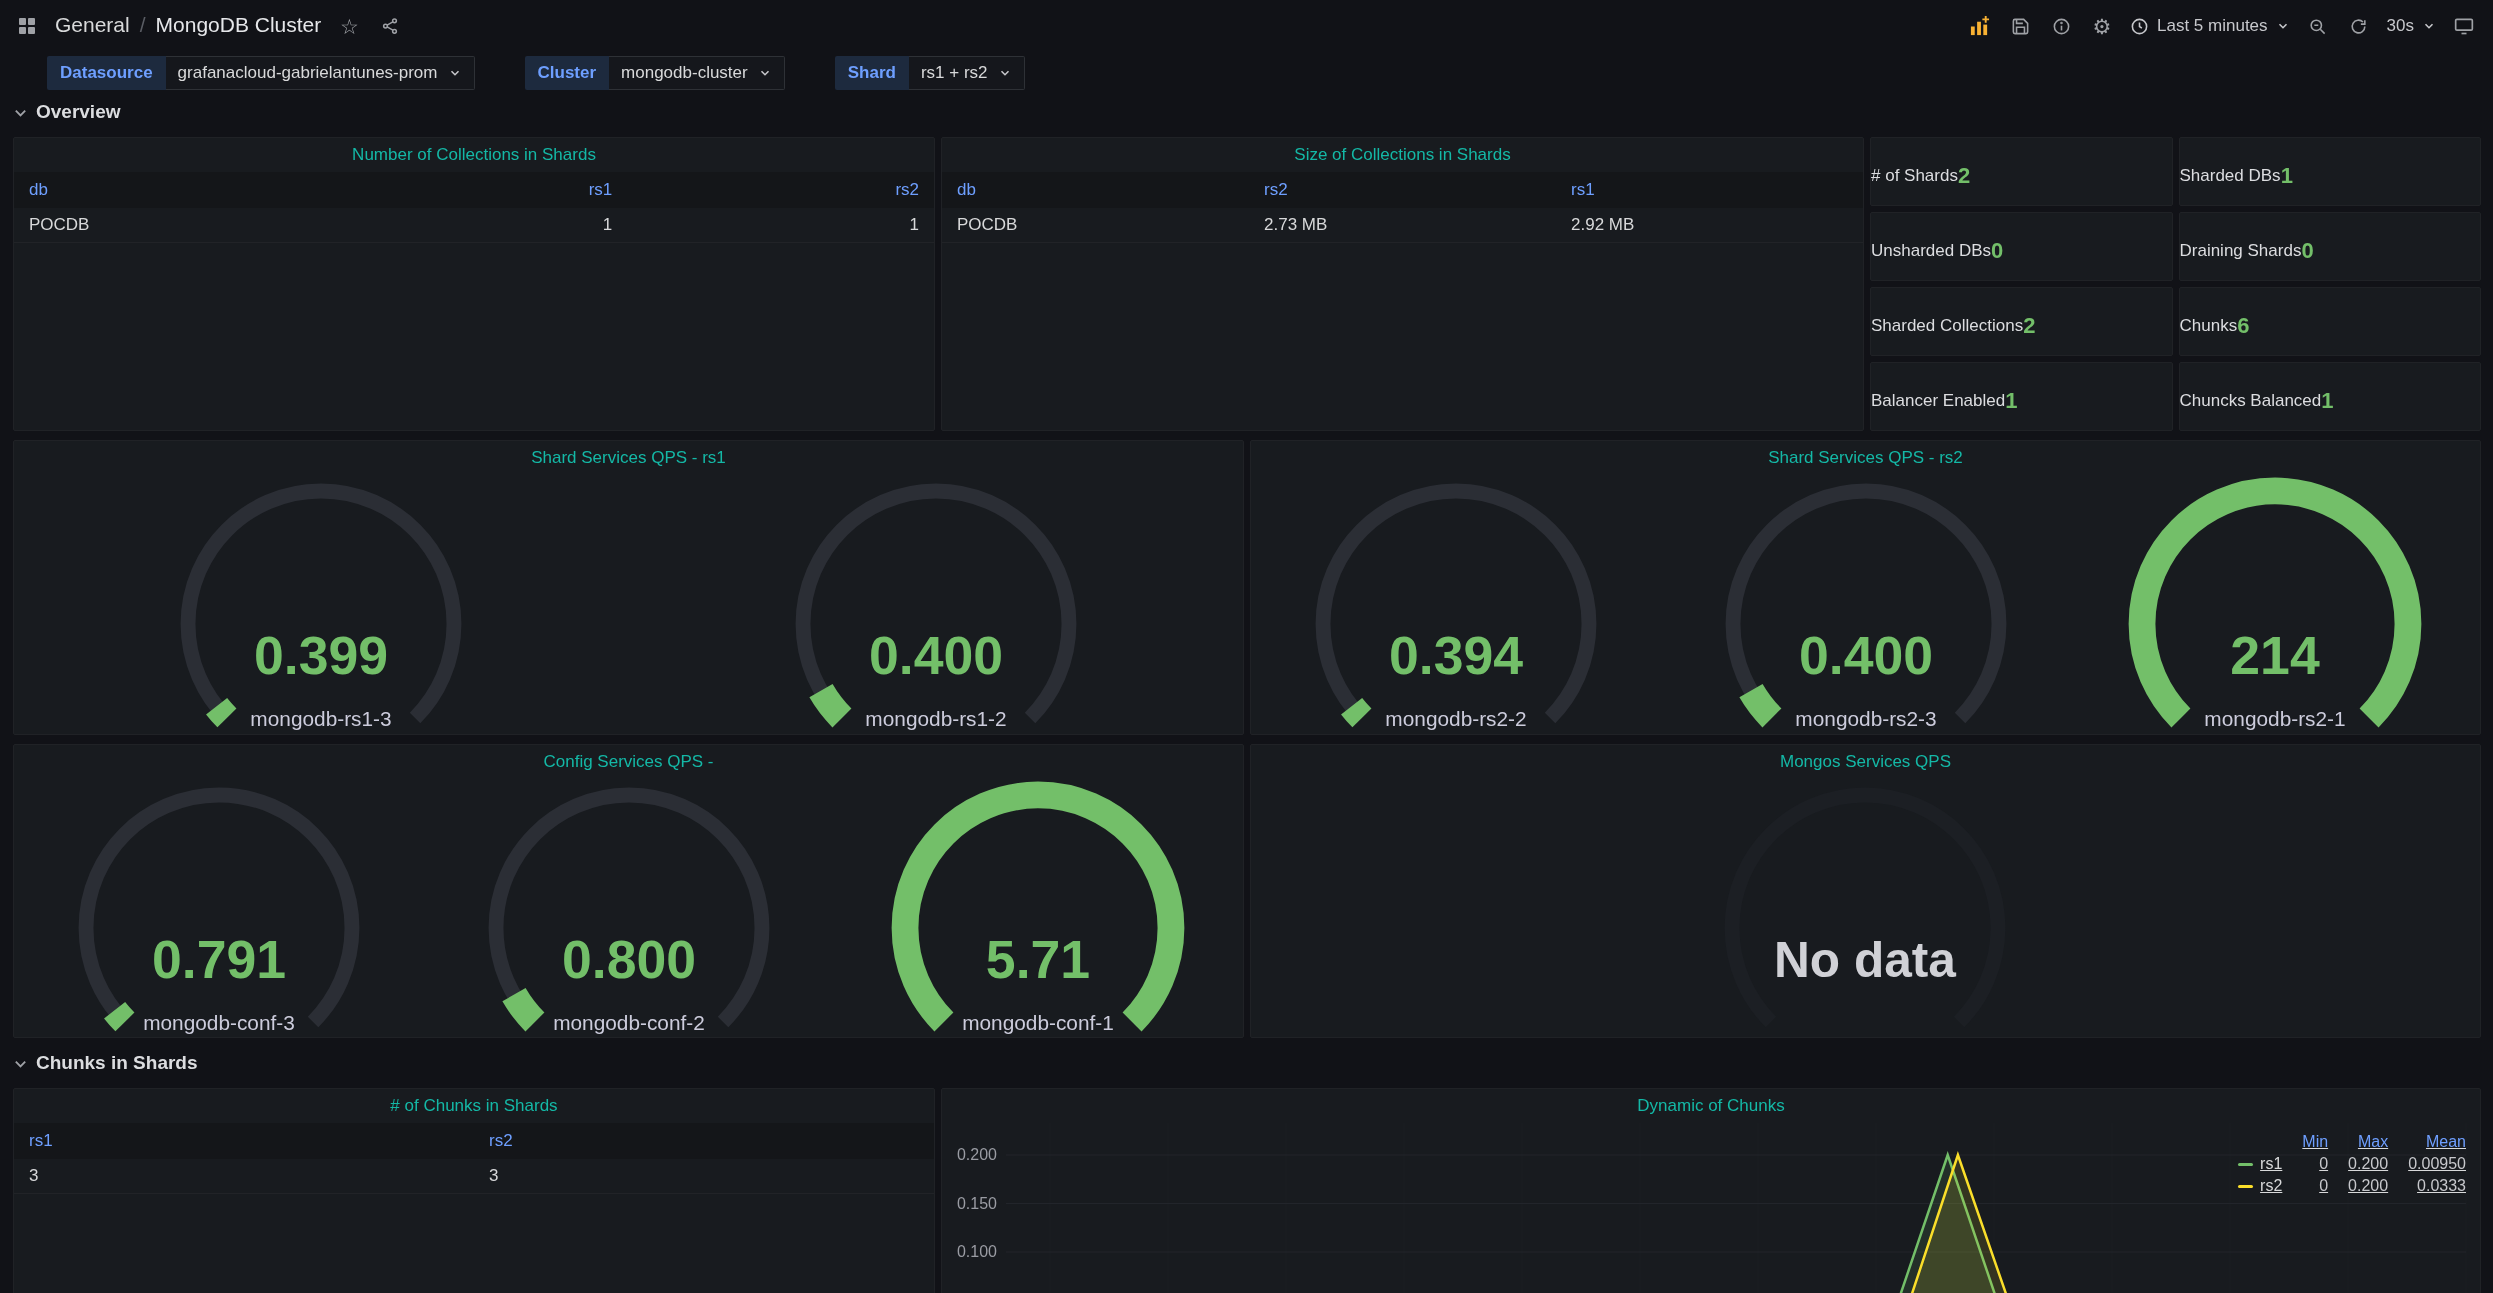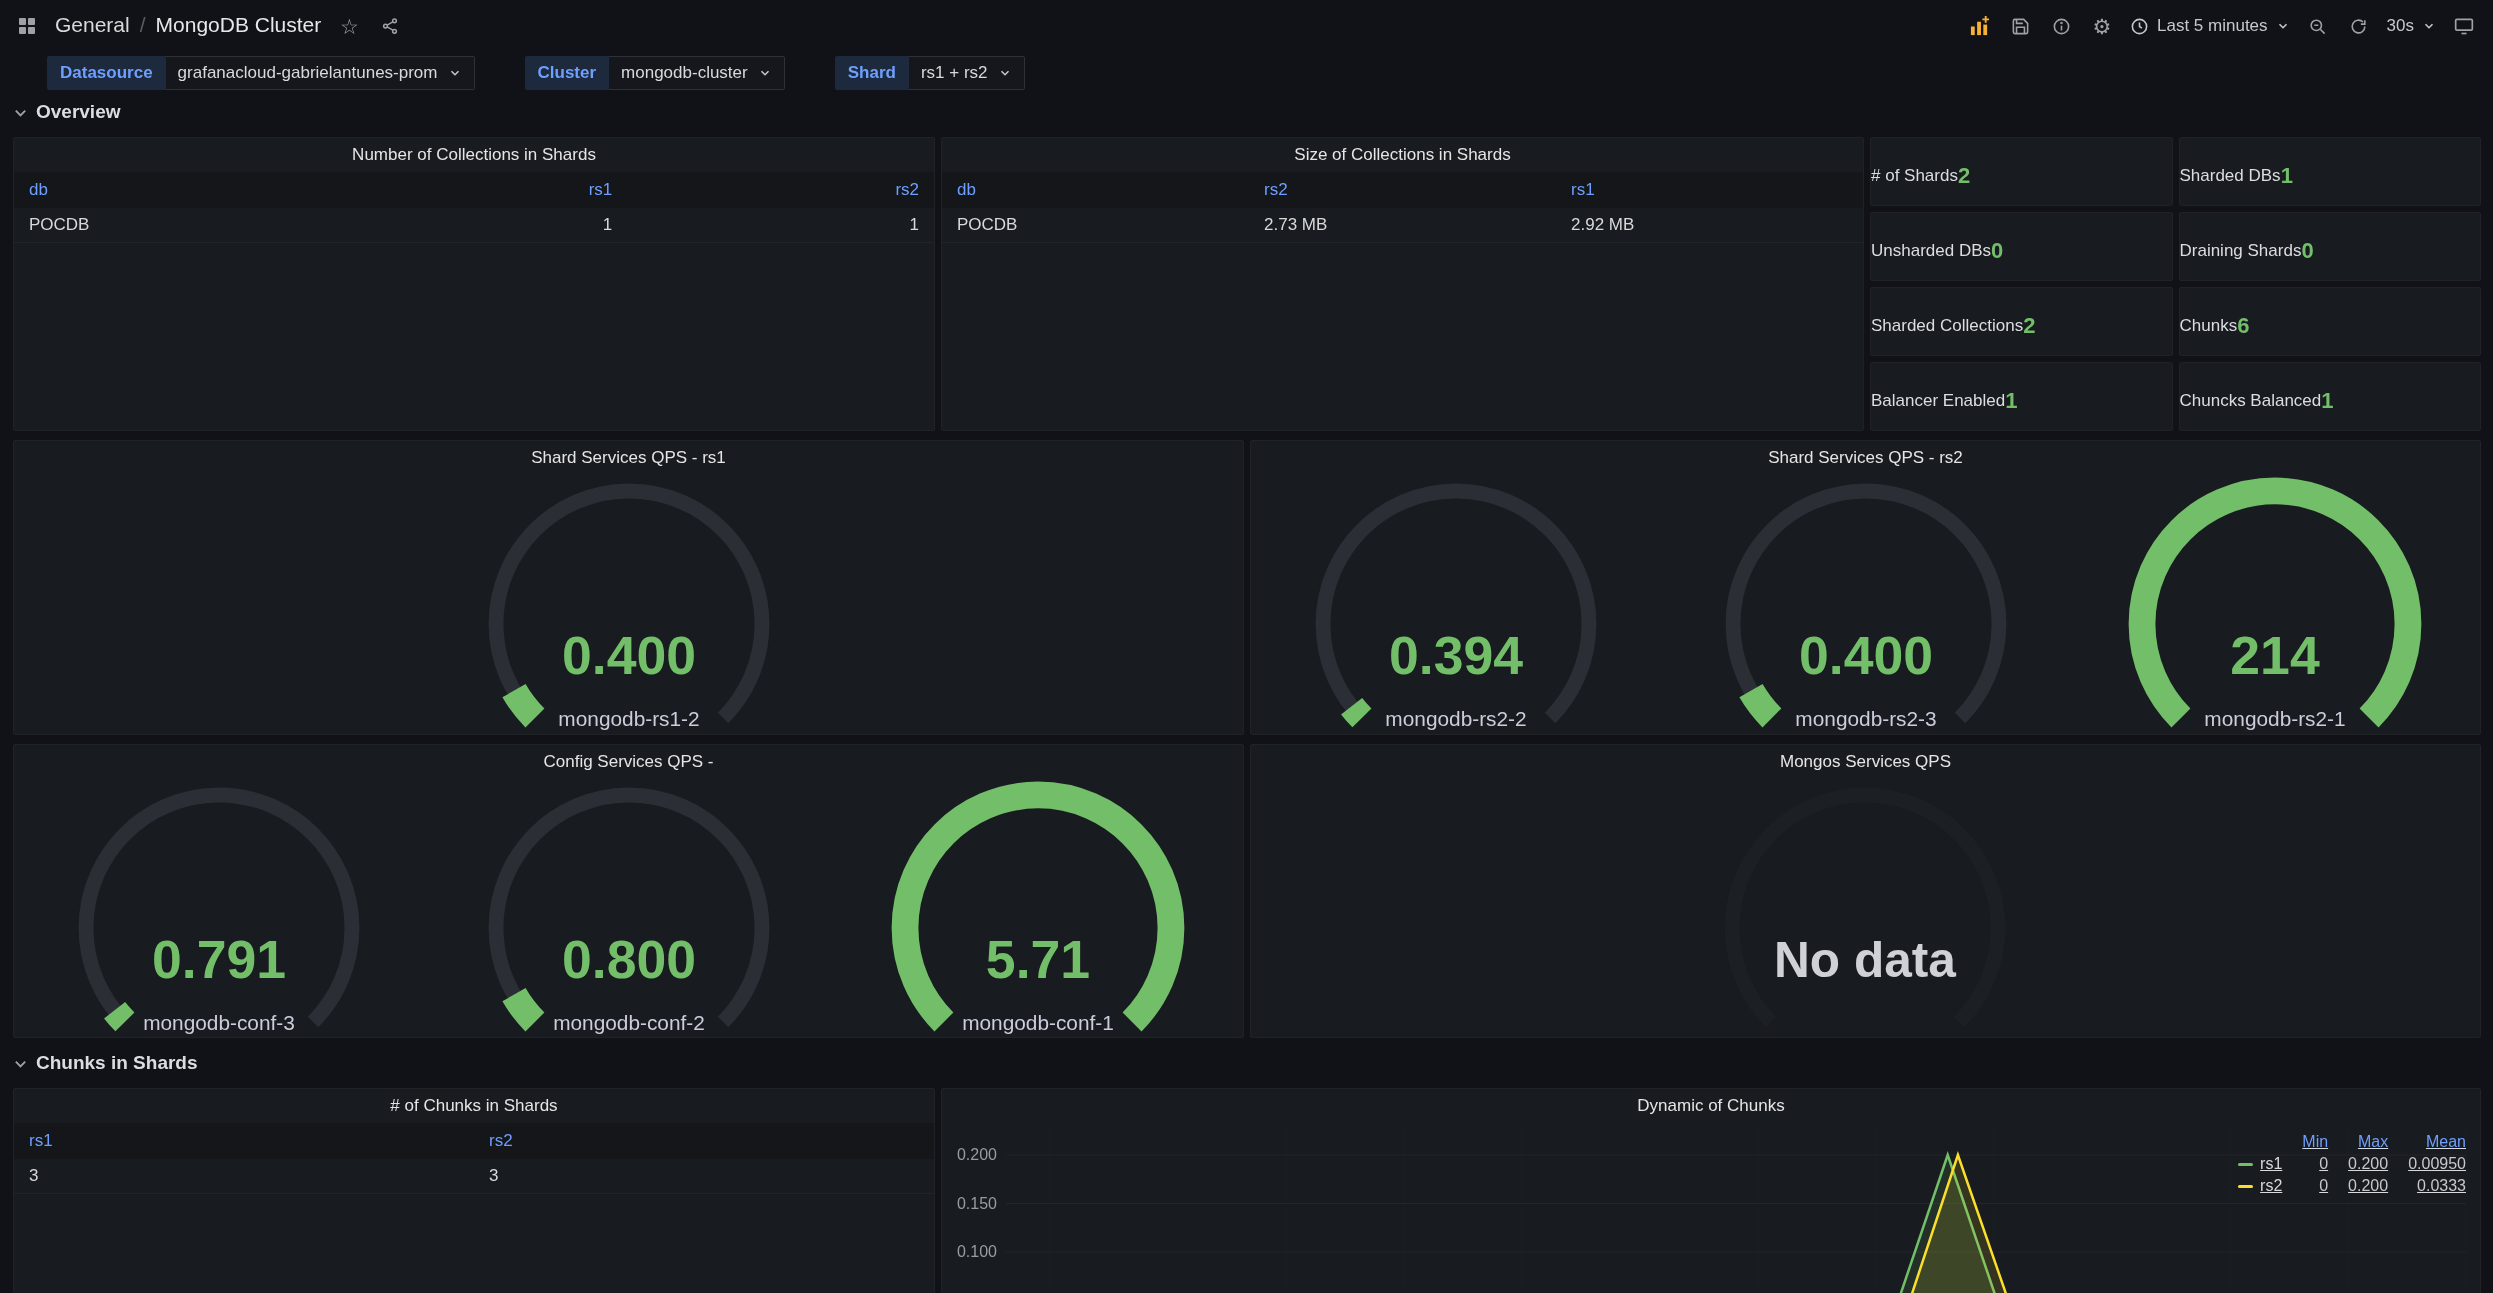--- a/index.html
+++ b/index.html
@@ -27,21 +27,21 @@
                color:var(--blue,#6e9fff); font-weight:bold; border-radius:2px 0 0 2px;margin-left:34px; }
   .var-value { display:inline-flex; align-items:center; gap:10px; padding:0 12px; background:#15171c;
                border:1px solid #2e3136; border-left:none; border-radius:0 2px 2px 0; color:#d8d9da; cursor:pointer; }
 
   
   .section-header { position:absolute; left:13px; display:flex; align-items:center; gap:8px;
                     font-size:19px; font-weight:bold; color:#dcdde0; cursor:pointer; }
   .section-header svg { color:#9fa1a6; }
   .panel { position:absolute; background:#181b1f; border:1px solid #202226; border-radius:2px; overflow:hidden; }
   .panel-title { height:34px; display:flex; align-items:center; justify-content:center;
-                 font-size:17px; color:#e5e5e5; cursor:pointer; }
+                 font-size:17px; color:#14b8a6; cursor:pointer; }
 
   
   .g-table { width:100%; border-collapse:collapse; table-layout:fixed; font-size:17px; }
   .g-table th { height:36px; background:#141619; color:var(--blue,#6e9fff); font-weight:normal;
                 padding:0 15px; cursor:pointer; }
   .g-table td { height:34px; padding:0 15px; border-bottom:1px solid rgba(255,255,255,0.04); color:#d8d9da; }
 
   
   .stats-grid { position:absolute; display:grid; grid-template-columns:1fr 1fr; gap:6px; }
   .stat-panel { background:#181b1f; border:1px solid #202226; border-radius:2px;
@@ -258,20 +258,28 @@
   </div>
   <div class="stat-panel">
     <div class="stat-title">Chuncks Balanced</div>
     <div class="stat-value">1</div>
   </div>
   </div>
 
 <div class="panel" id="gp-0" style="left:13px;   top:440px; width:1231px; height:295px;">
     <div class="panel-title">Shard Services QPS - rs1</div>
      <div class="gauge-row">
+      <div class="gauge-cell">
+    <svg width="408" height="259" viewBox="0 0 410 261">
+      <path d="M 110.2 244.8 A 134 134 0 1 1 299.8 244.8" stroke="#2b2e35" stroke-width="15" fill="none"></path>
+      <path d="M 110.2 244.8 A 134 134 0 0 1 99.8 233.0" stroke="var(--green)" stroke-width="27" fill="none"></path>
+      <text x="205" y="201" text-anchor="middle" class="gauge-value">0.399</text>
+      <text x="205" y="253" text-anchor="middle" class="gauge-label">mongodb-rs1-3</text>
+    </svg>
+      </div>
       <div class="gauge-cell">
     <svg width="408" height="259" viewBox="0 0 410 261">
       <path d="M 110.2 244.8 A 134 134 0 1 1 299.8 244.8" stroke="#2b2e35" stroke-width="15" fill="none"></path>
       <path d="M 110.2 244.8 A 134 134 0 0 1 89.1 217.3" stroke="var(--green)" stroke-width="27" fill="none"></path>
       <text x="205" y="201" text-anchor="middle" class="gauge-value">0.400</text>
       <text x="205" y="253" text-anchor="middle" class="gauge-label">mongodb-rs1-2</text>
     </svg>
       </div>
     </div>
   </div>

